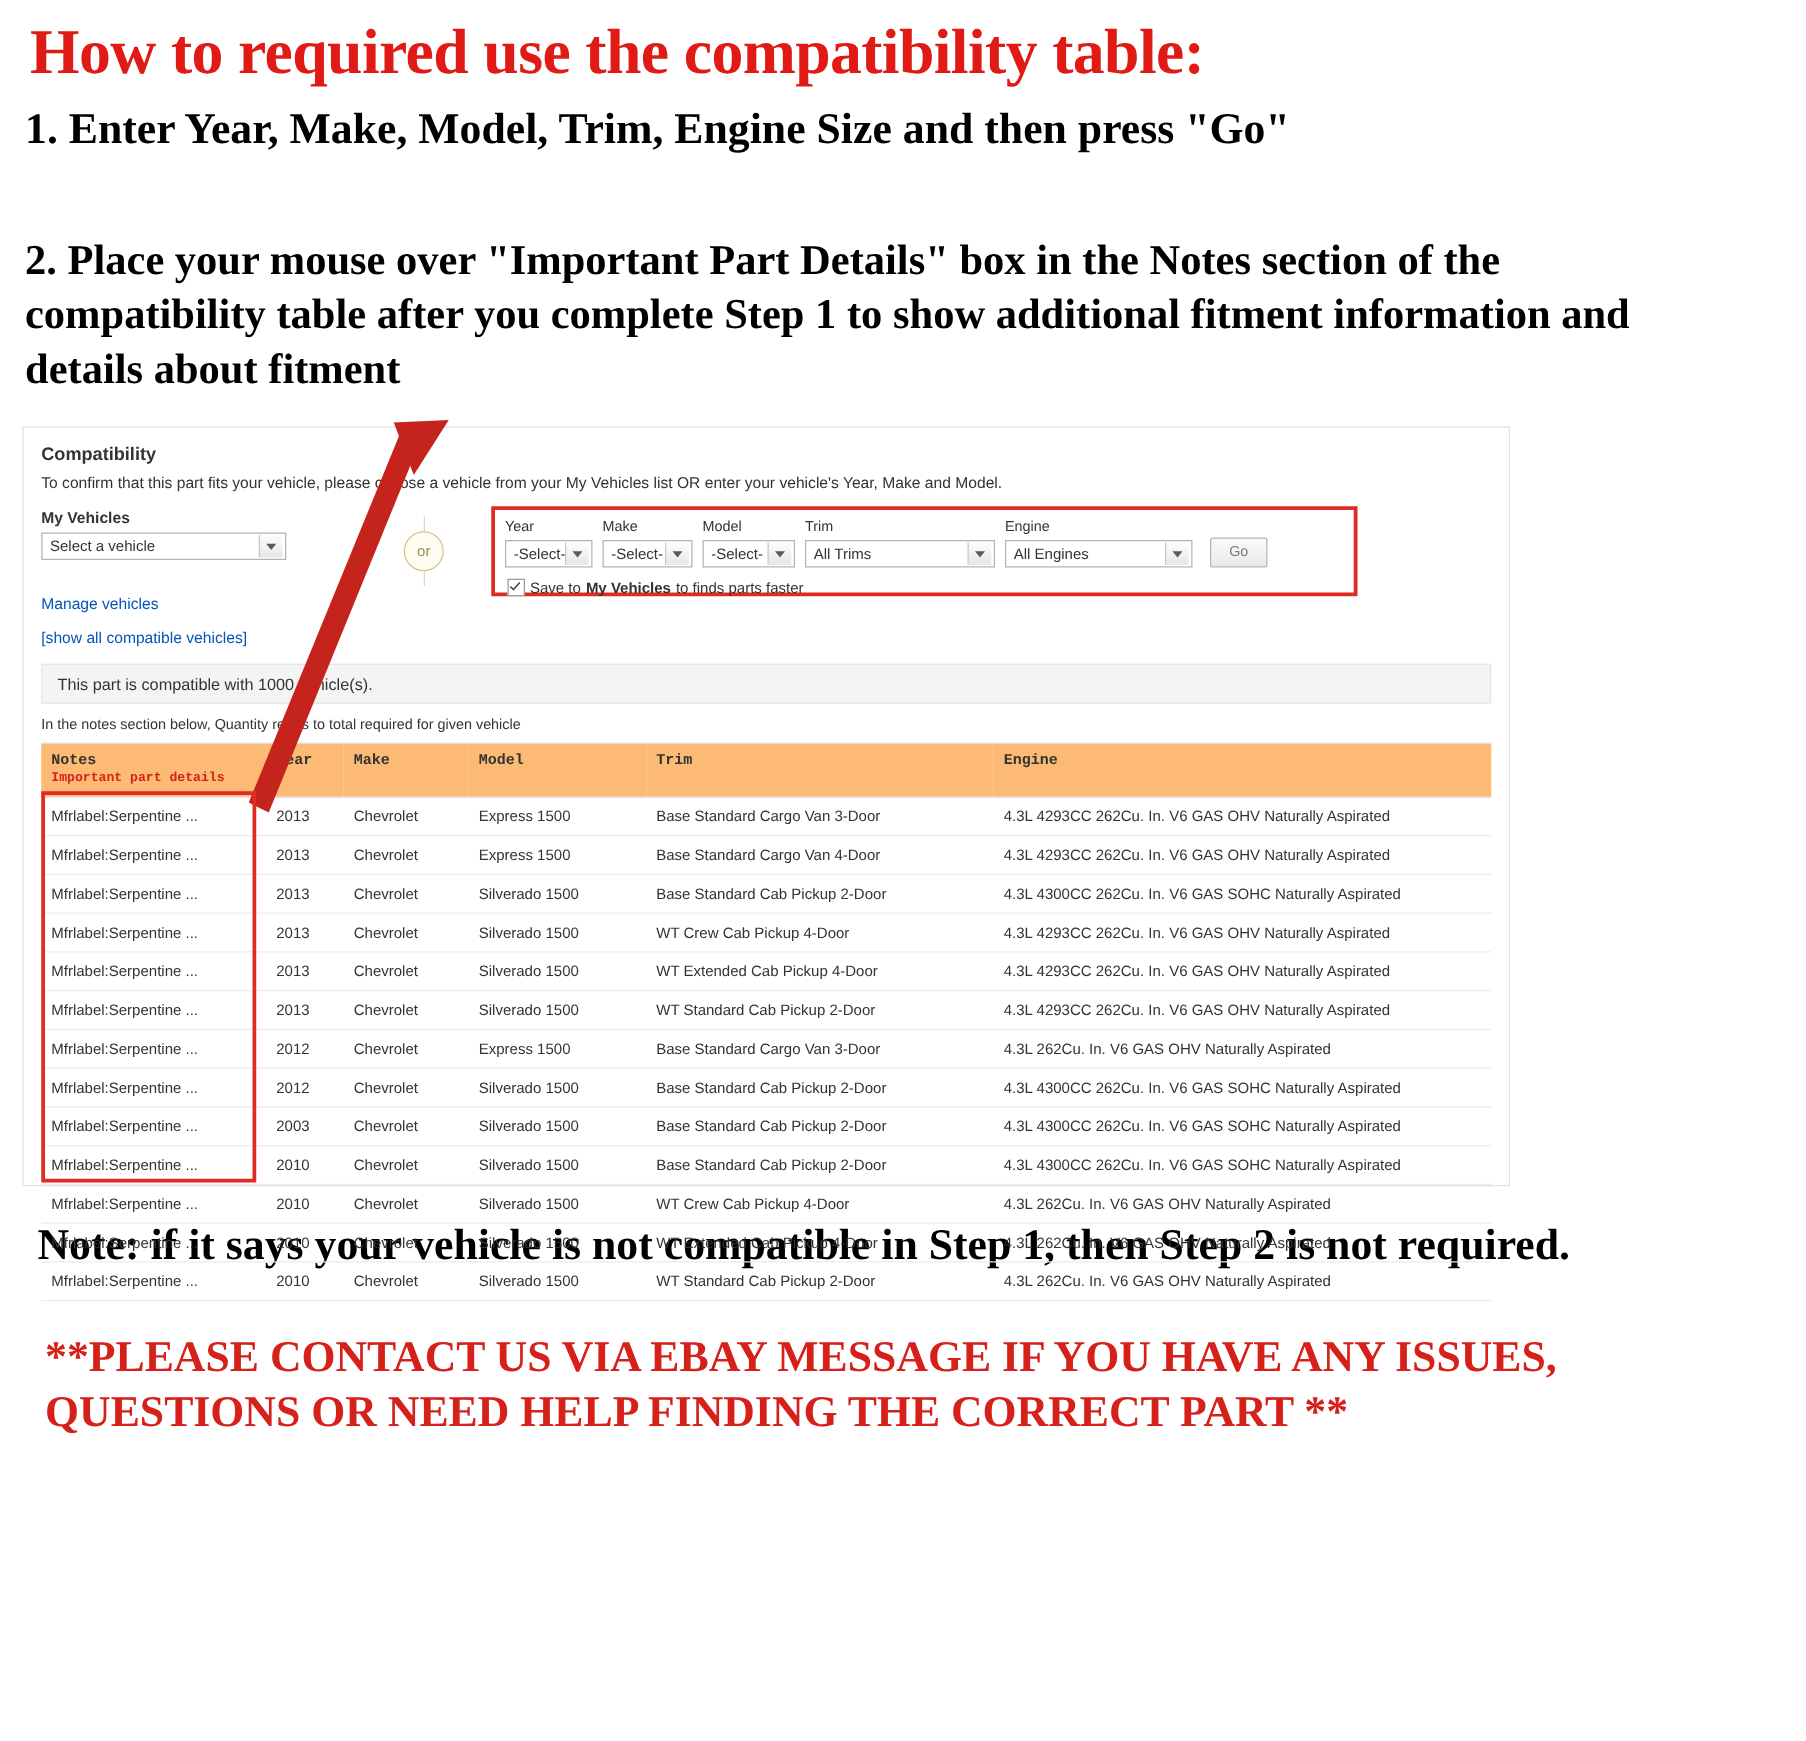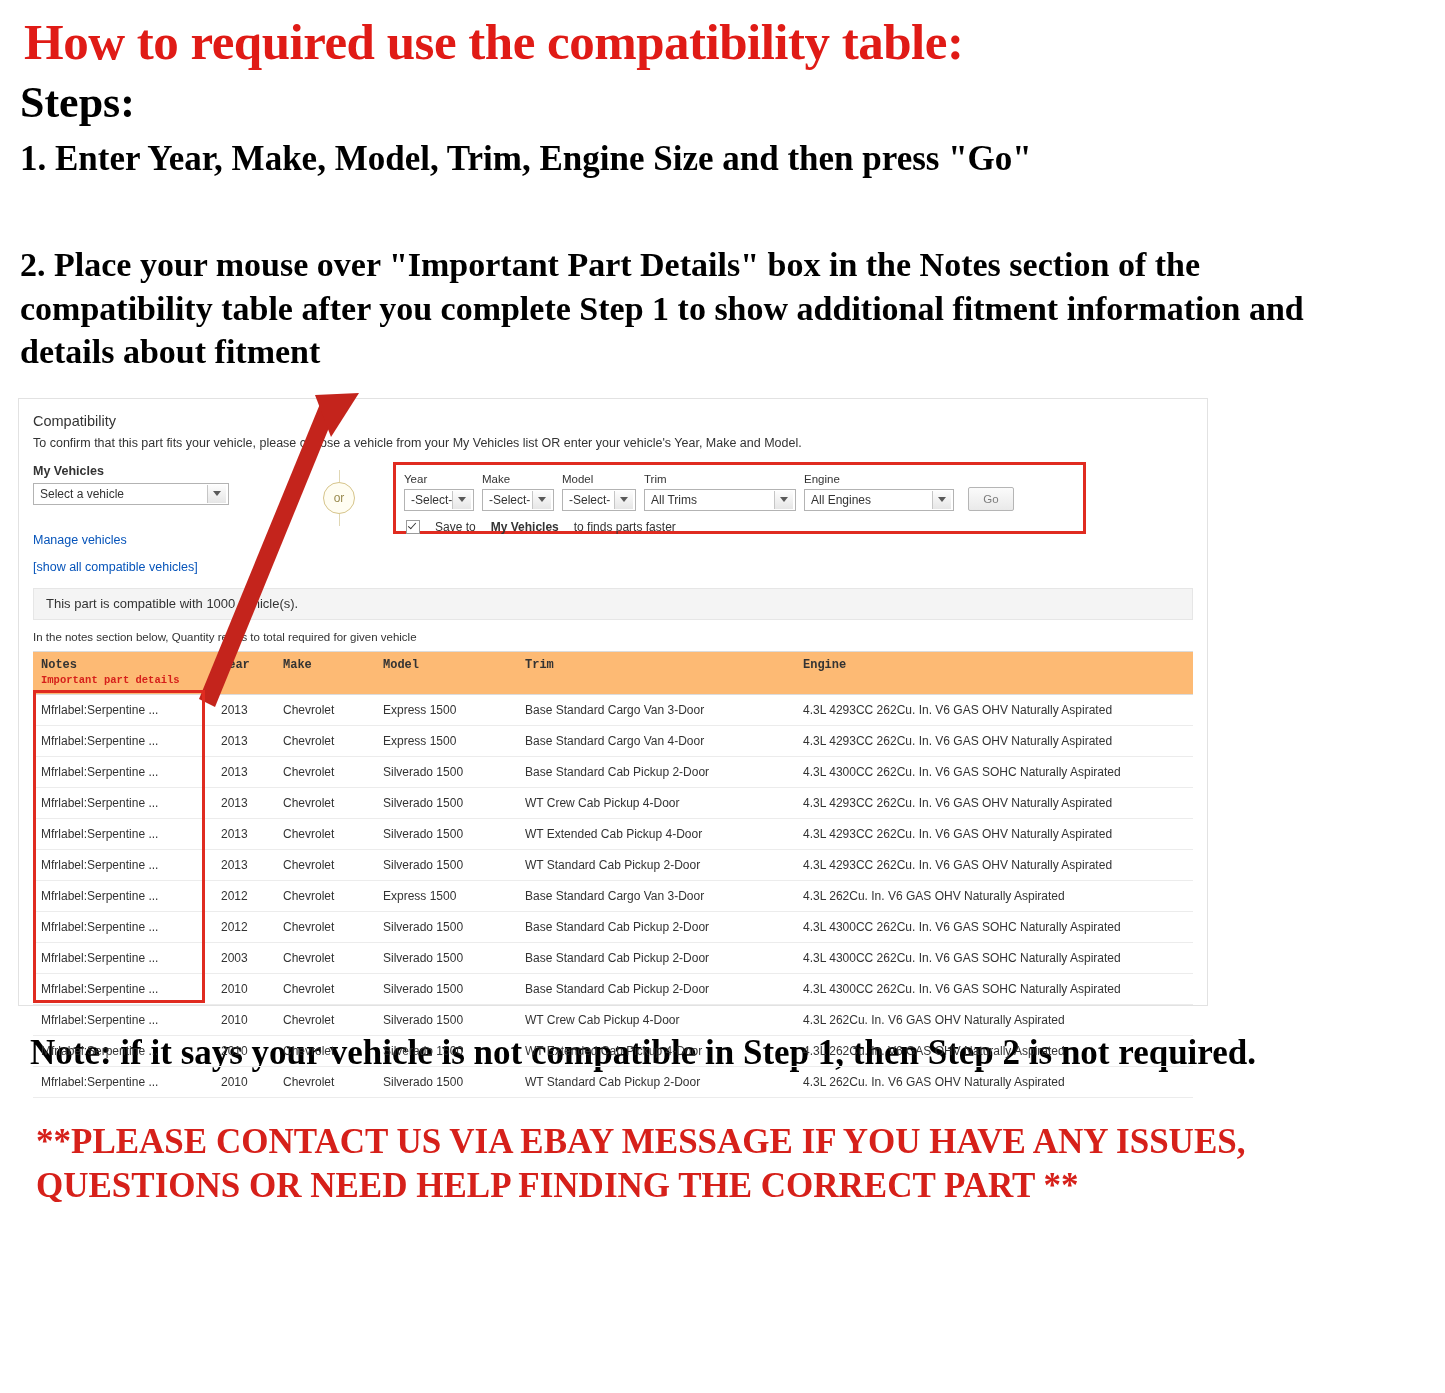--- a/index.html
+++ b/index.html
@@ -60,21 +60,21 @@
     margin: 24px 0 0 18px;
     width: 1190px;
     height: 608px;
     border: 1px solid #e2e2e2;
     background: #fff;
     box-sizing: border-box;
     font-size: 12.5px;
     color: #333;
   }
   .compat-title {
-    font-weight: normal;
+    font-weight: bold;
     font-size: 14.5px;
     color: #333;
     margin: 14px 0 0 14px;
   }
   .compat-sub {
     font-size: 12.5px;
     color: #333;
     margin: 7px 0 0 14px;
   }
 
@@ -198,21 +198,21 @@
     color: #7c7c7c;
     font-size: 11.5px;
     display: flex;
     align-items: center;
     justify-content: center;
     cursor: pointer;
   }
   .save-row {
     display: flex;
     align-items: center;
-    gap: 15px;
+    gap: 4px;
     margin: 9px 0 0 10px;
     font-size: 12px;
     color: #333;
   }
   .checkbox {
     width: 12px; height: 12px;
     border: 1px solid #9a9a9a;
     background: #fff;
     position: relative;
     flex: none;
@@ -336,21 +336,20 @@
     line-height: 1.25;
     max-width: 1330px;
   }
 </style>
 </head>
 <body>
 
 <div class="page">
 
   <div class="headline">How to required use the compatibility table:</div>
-  <div class="steps-label">Steps:</div>
   <div class="step-line">1. Enter Year, Make, Model, Trim, Engine Size and then press "Go"</div>
   <div class="step-line step-two">2. Place your mouse over "Important Part Details" box in the Notes section of the compatibility table after you complete Step 1 to show additional fitment information and details about fitment</div>
 
   <div class="compat-panel">
 
     <svg class="arrow-svg" viewBox="0 0 1190 420">
       <polygon points="303,58 180,358 196,366 316,72" fill="#c4241c"></polygon>
       <polygon points="296,54 340,52 312,96" fill="#c4241c"></polygon>
     </svg>
 

